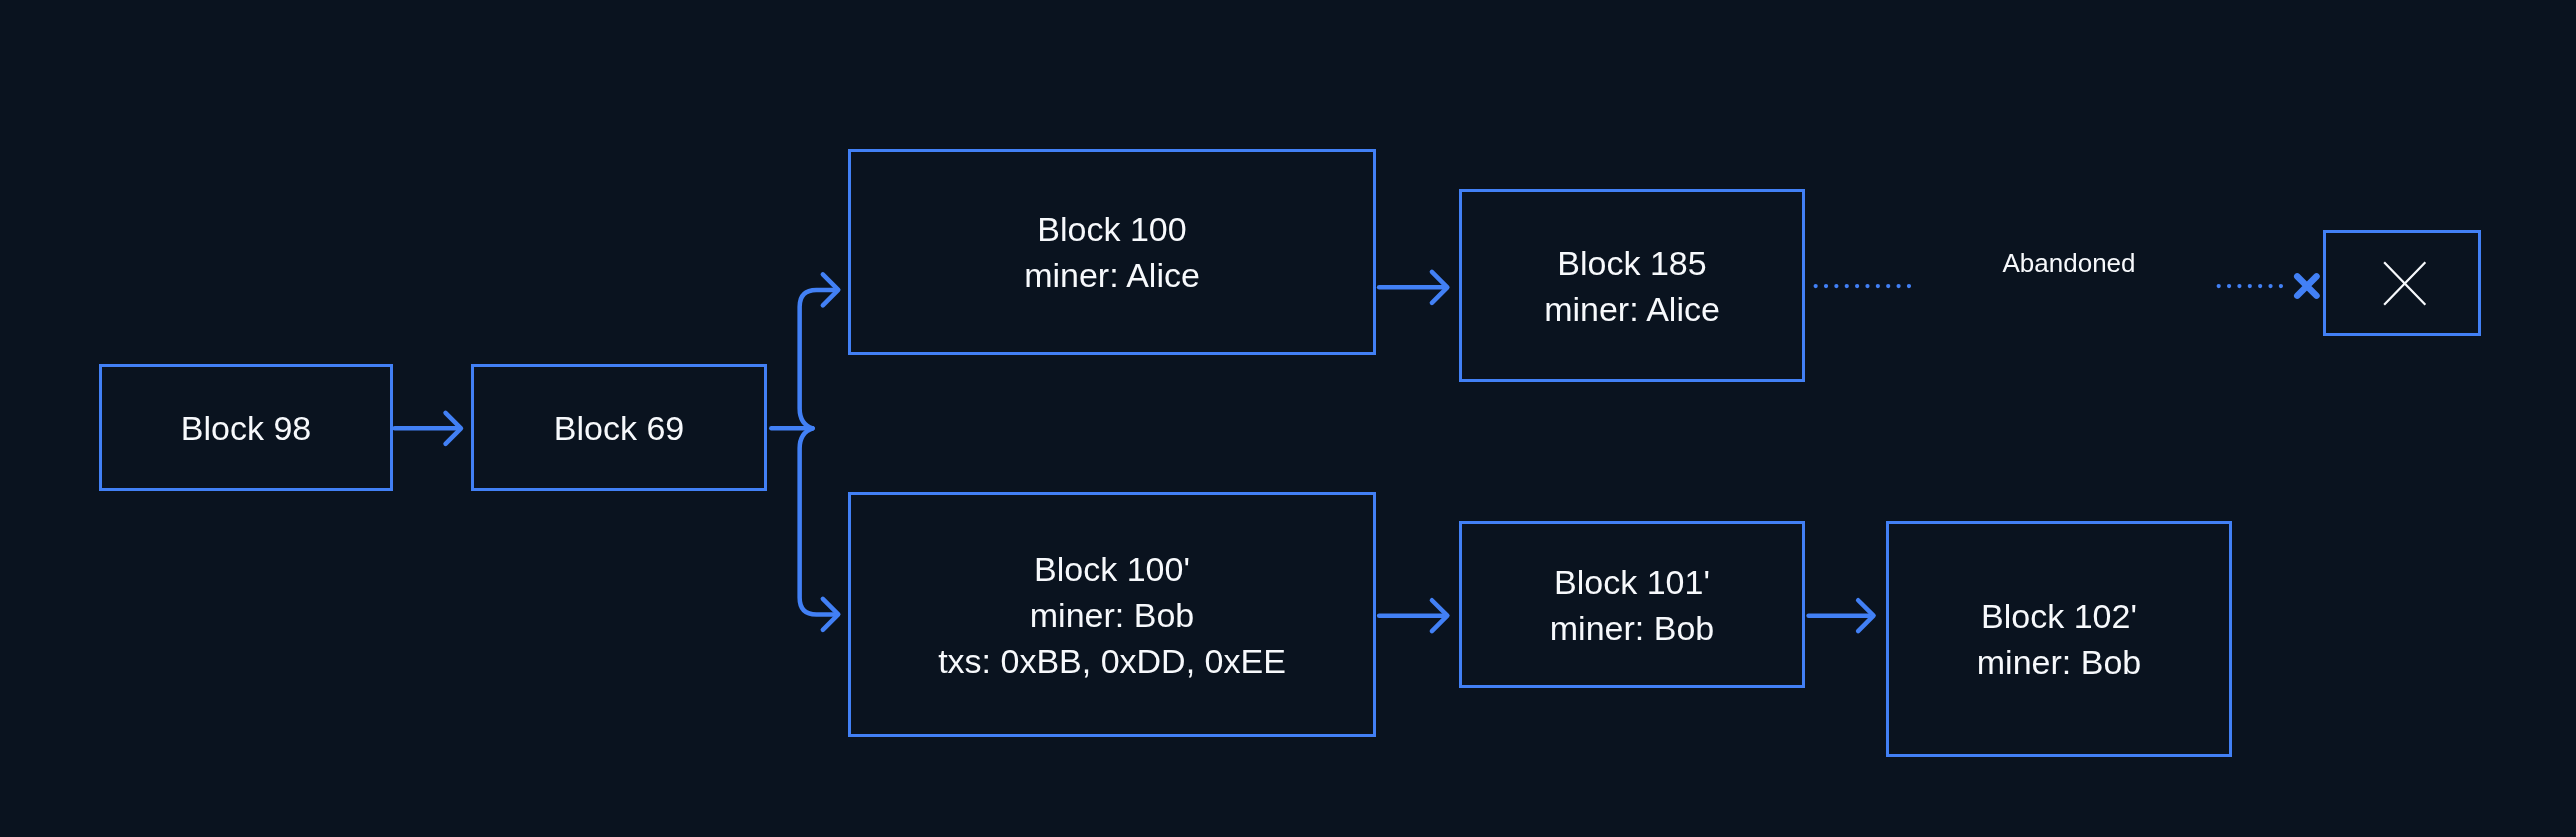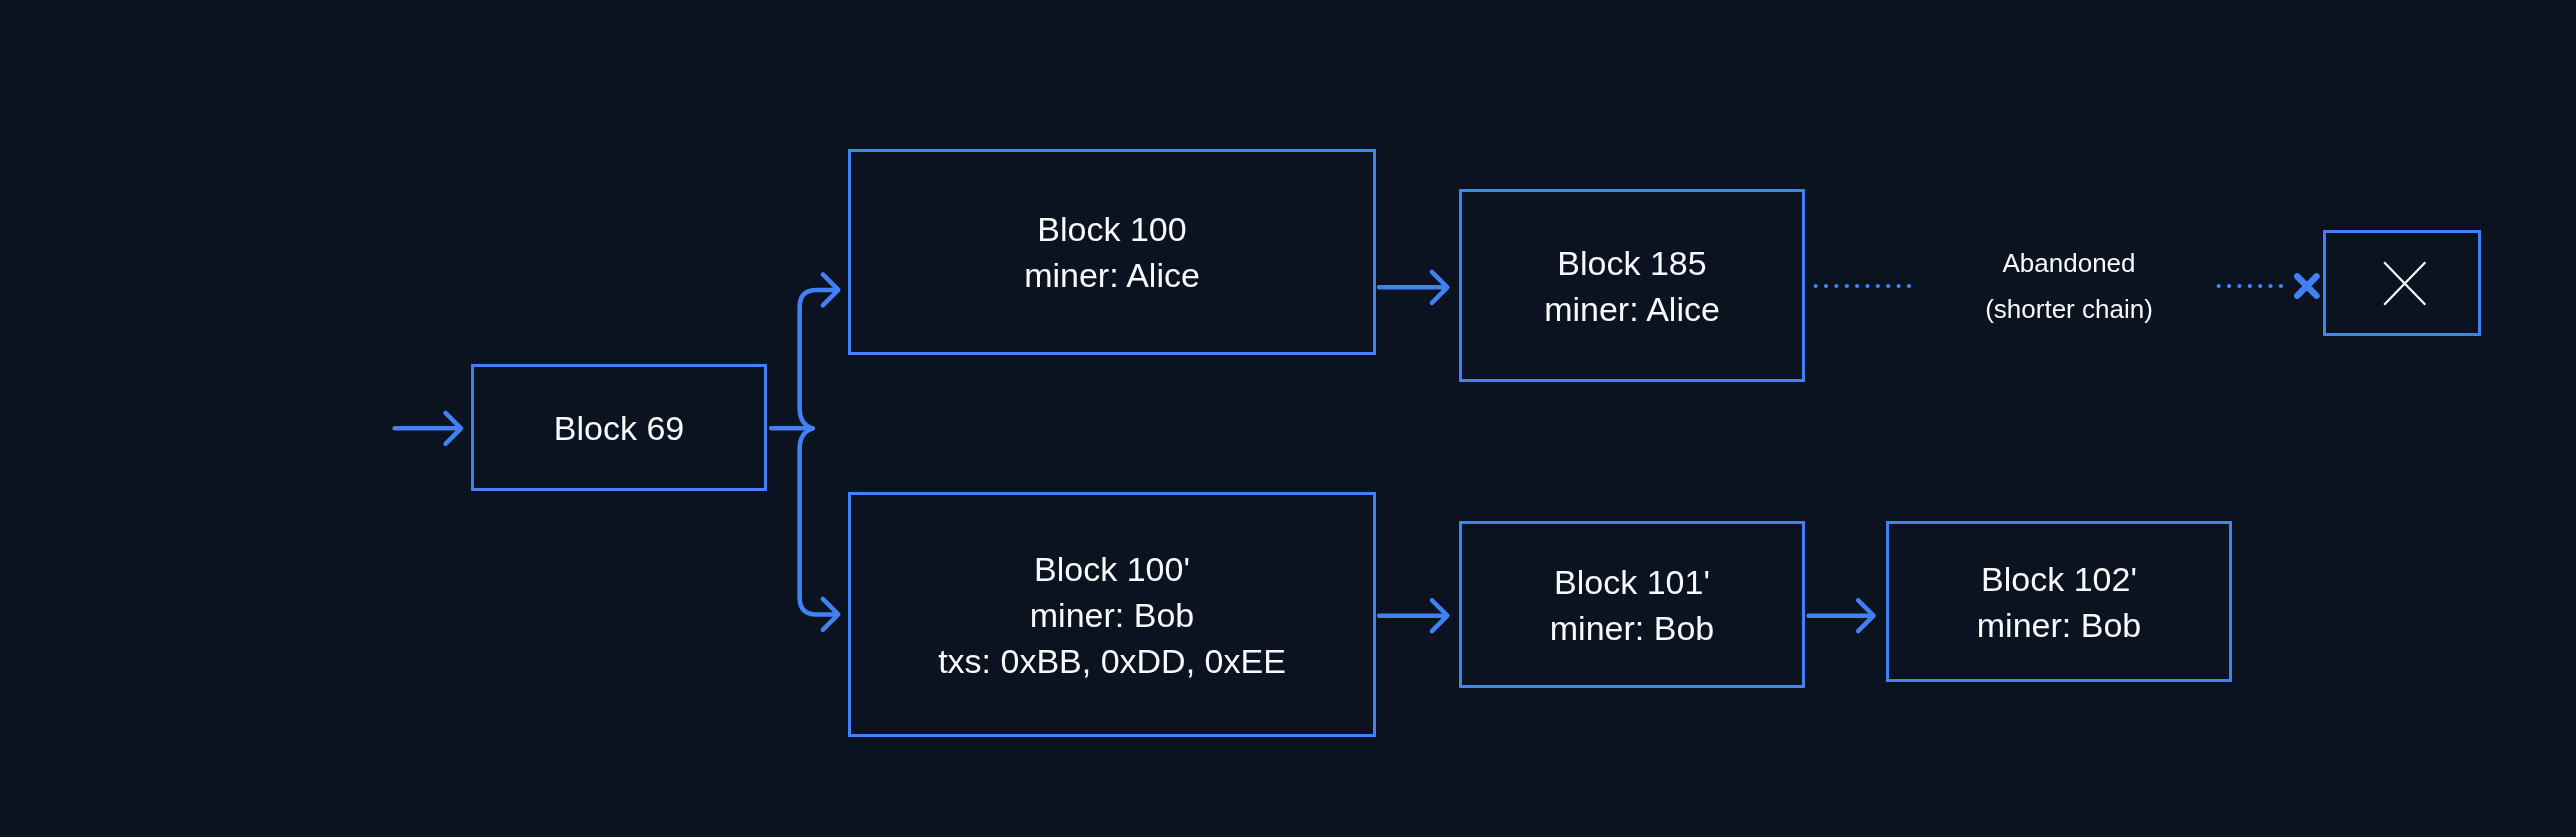--- a/index.html
+++ b/index.html
@@ -66,52 +66,54 @@
     <polyline class="s" points="2886,932 2910,956 2886,980"></polyline>
 
     <path class="dots" d="M2820 444 H2980"></path>
     <path class="dots" d="M3446 444 H3556"></path>
 
     <path class="xhead" d="M3568 429 L3598 459 M3598 429 L3568 459"></path>
 
     <path class="xmark" d="M3703 407 L3767 473 M3767 407 L3703 473"></path>
   </svg>
 
+  <div class="block" style="left:99px;top:364px;width:294px;height:127px">
+    <div class="line">Block 98</div>
+  </div>
 
   <div class="block" style="left:471px;top:364px;width:296px;height:127px">
     <div class="line">Block 69</div>
   </div>
 
   <div class="block" style="left:848px;top:149px;width:528px;height:206px">
     <div class="line">Block 100</div>
     <div class="line">miner: Alice</div>
   </div>
 
   <div class="block" style="left:1459px;top:189px;width:346px;height:193px">
     <div class="line">Block 185</div>
     <div class="line">miner: Alice</div>
   </div>
 
   <div class="note" style="left:1924px;top:240px;width:290px">
     <div class="line">Abandoned</div>
-    <div class="line">(shorter chain)</div>
   </div>
 
   <div class="block" style="left:2323px;top:230px;width:158px;height:106px"></div>
 
   <div class="block" style="left:848px;top:492px;width:528px;height:245px">
     <div class="line">Block 100'</div>
     <div class="line">miner: Bob</div>
     <div class="line">txs: 0xBB, 0xDD, 0xEE</div>
   </div>
 
   <div class="block" style="left:1459px;top:521px;width:346px;height:167px">
     <div class="line">Block 101'</div>
     <div class="line">miner: Bob</div>
   </div>
 
-  <div class="block" style="left:1886px;top:521px;width:346px;height:161px">
+  <div class="block" style="left:1886px;top:521px;width:346px;height:236px">
     <div class="line">Block 102'</div>
     <div class="line">miner: Bob</div>
   </div>
 
 </div>
 
 
 </body></html>

